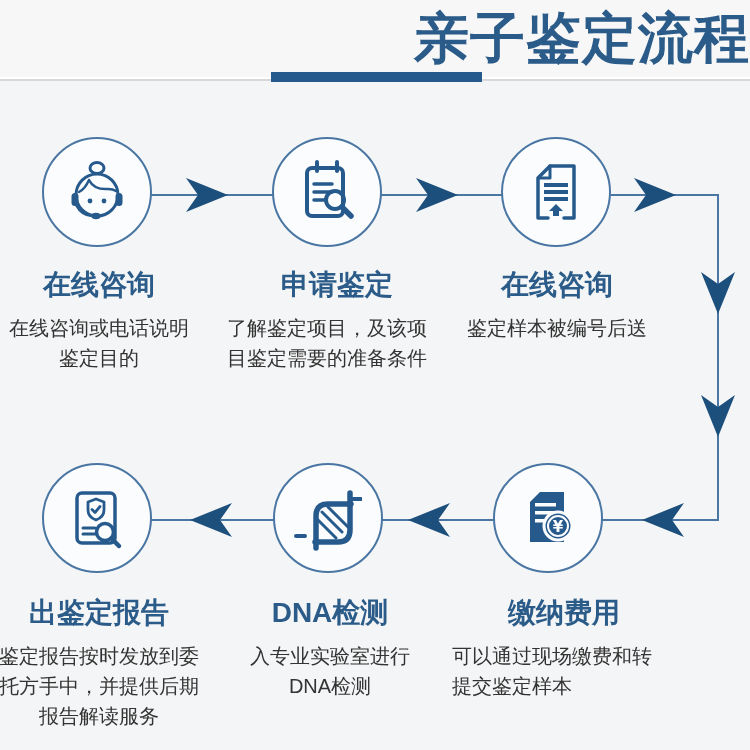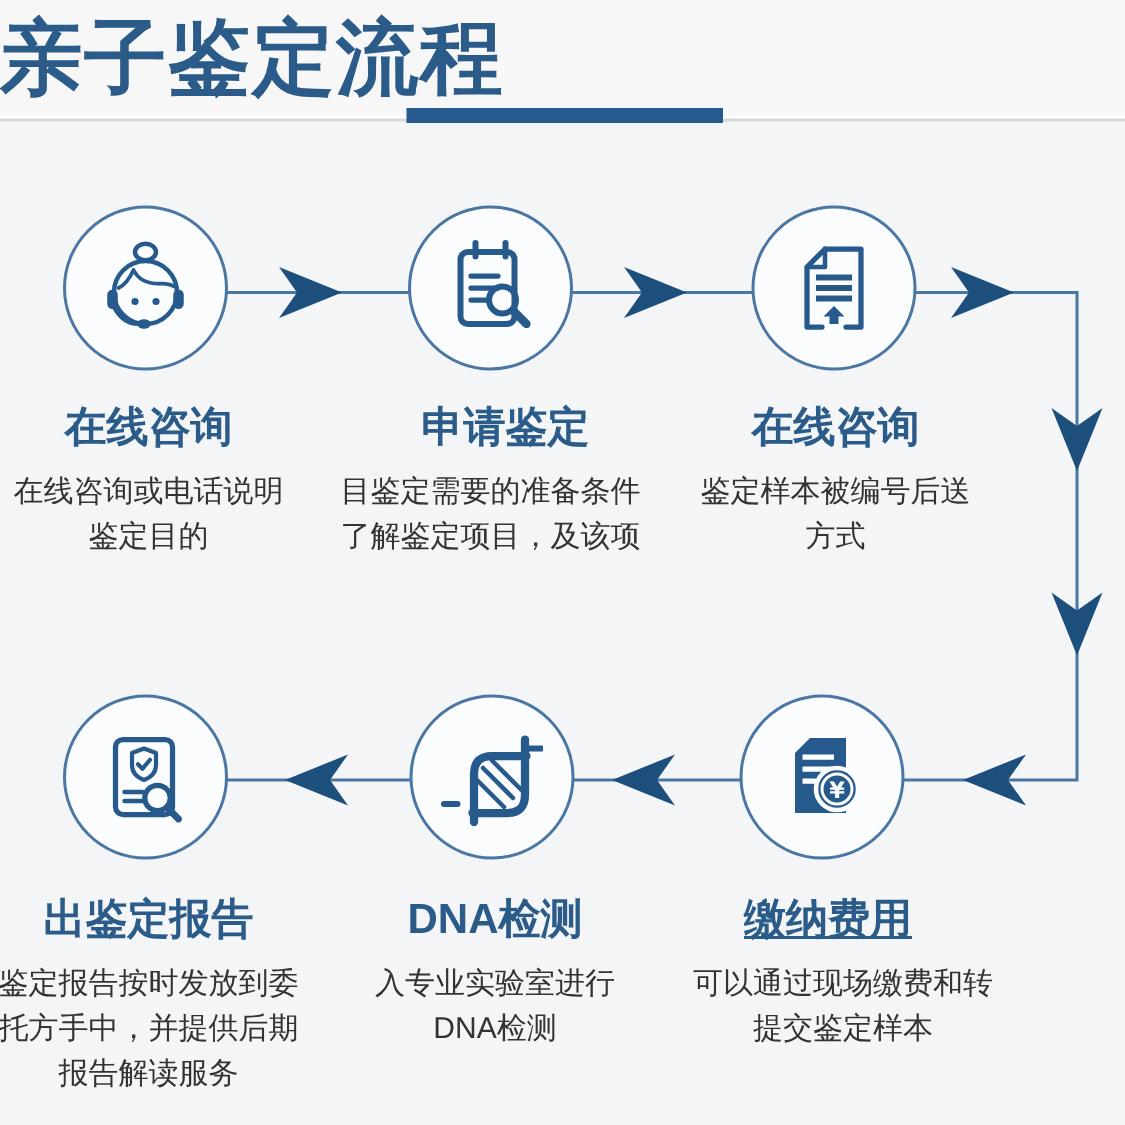--- a/index.html
+++ b/index.html
@@ -4,34 +4,34 @@
 <style>
   :root{
     --accent:#275a8c; --arrow:#1d4f7d; --label:#2b5b88; --text:#333333;
     --background:#f4f5f6; --circle-border:#4a76a3; --rule:#d7d8d9; --circle-fill:#fbfcfd;
   }
   *{margin:0;padding:0;box-sizing:border-box;}
   html,body{width:750px;height:750px;}
   body{font-family:"Liberation Sans","DejaVu Sans",sans-serif;background:var(--background);}
   .page{position:relative;width:750px;height:750px;overflow:hidden;background:var(--background);}
   .header-band{position:absolute;left:0;top:0;width:750px;height:79px;background:#f7f7f8;}
-  .page-title{position:absolute;left:0;top:2px;width:750px;text-align:left;
+  .page-title{position:absolute;left:0;top:2px;width:750px;text-align:right;
     font-size:55px;font-weight:900;color:var(--label);letter-spacing:1px;}
   .rule{position:absolute;left:0;top:79px;width:750px;height:2px;background:var(--rule);
     box-shadow:0 -2px 0 #ffffff;}
   .underline{position:absolute;left:271px;top:72px;width:211px;height:10px;background:var(--accent);}
   .connectors{position:absolute;left:0;top:0;width:750px;height:750px;z-index:1;}
   .circle{position:absolute;width:110px;height:110px;border-radius:50%;z-index:2;
     border:2px solid var(--circle-border);background:var(--circle-fill);
     display:flex;align-items:center;justify-content:center;}
   .step-label{position:absolute;width:220px;text-align:center;z-index:2;
     font-size:28px;font-weight:bold;color:var(--label);}
   .step-desc{position:absolute;width:220px;text-align:center;z-index:2;
     font-size:20px;line-height:30px;color:var(--text);}
-  .step-desc.left{text-align:center;}
+  .step-desc.left{text-align:left;}
   .ico{display:block;}
 </style>
 </head>
 <body>
 
 <div class="page">
 
   <div class="header-band"></div>
   <div class="page-title">亲子鉴定流程</div>
   <div class="rule"></div>
@@ -84,22 +84,22 @@
         <rect x="14" y="10" width="36" height="48" rx="5" stroke-width="4"></rect>
         <path d="M 24 4 V 13 M 44 4 V 13" stroke-width="4"></path>
         <path d="M 21 26 H 39 M 21 34 H 39 M 21 42 H 33" stroke-width="3.5"></path>
         <circle cx="42" cy="42" r="9" stroke-width="4"></circle>
         <path d="M 49 49 L 58 58" stroke-width="5.5"></path>
       </g>
     </svg>
   </div>
   <div class="step-label" style="left:227px;top:266px;">申请鉴定</div>
   <div class="step-desc" style="left:217px;top:313px;">
+    <div>了解鉴定项目，及该项</div>
     <div>目鉴定需要的准备条件</div>
-    <div>了解鉴定项目，及该项</div>
   </div>
 
   <div class="circle" style="left:501px;top:137px;">
     <svg class="ico" width="68" height="68" viewBox="0 0 68 68">
       <g style="stroke:var(--accent);fill:none;stroke-linecap:round;stroke-linejoin:round;">
         <path d="M 28 8 H 52 V 60 H 42" stroke-width="3.5"></path>
         <path d="M 26 60 H 16 V 20 L 28 8" stroke-width="3.5"></path>
         <path d="M 28 9 V 20 H 17" stroke-width="3"></path>
       </g>
       <g style="fill:var(--accent);stroke:none;">
@@ -107,37 +107,36 @@
         <rect x="22" y="32" width="24" height="4"></rect>
         <rect x="22" y="39" width="24" height="4"></rect>
         <polygon points="34,46 27,53 41,53"></polygon>
         <rect x="31" y="52" width="6" height="6"></rect>
       </g>
     </svg>
   </div>
   <div class="step-label" style="left:447px;top:266px;">在线咨询</div>
   <div class="step-desc" style="left:447px;top:313px;">
     <div>鉴定样本被编号后送</div>
-    <div>方式</div>
   </div>
 
   <div class="circle" style="left:493px;top:463px;">
     <svg class="ico" width="68" height="68" viewBox="0 0 68 68">
       <path d="M 26 8 H 50 V 58 H 16 V 18 Z" style="fill:var(--accent);stroke:none;"></path>
       <g style="fill:var(--circle-fill);stroke:none;">
         <rect x="21" y="19" width="21" height="3.5"></rect>
         <rect x="21" y="27" width="21" height="3.5"></rect>
         <rect x="21" y="35" width="9" height="3.5"></rect>
       </g>
       <circle cx="44" cy="42" r="14" style="fill:var(--accent);stroke:var(--circle-fill);stroke-width:3;"></circle>
       <circle cx="44" cy="42" r="10" style="fill:none;stroke:var(--circle-fill);stroke-width:2;"></circle>
       <text x="44" y="48" text-anchor="middle" style="fill:var(--circle-fill);font-size:15px;font-weight:bold;font-family:'DejaVu Sans',sans-serif;">¥</text>
     </svg>
   </div>
-  <div class="step-label" style="left:442px;top:594px;text-decoration:underline;">缴纳费用</div>
+  <div class="step-label" style="left:454px;top:594px;">缴纳费用</div>
   <div class="step-desc left" style="left:452px;top:641px;">
     <div>可以通过现场缴费和转</div>
     <div>提交鉴定样本</div>
   </div>
 
   <div class="circle" style="left:273px;top:463px;">
     <svg class="ico" width="68" height="68" viewBox="0 0 68 68">
       <g style="stroke:var(--accent);fill:none;stroke-linecap:round;stroke-linejoin:round;">
         <path d="M 22 64 V 32 Q 22 20 34 20 H 57" stroke-width="5.5"></path>
         <path d="M 56 9 V 46 Q 56 58 44 58 H 21" stroke-width="5.5"></path>

